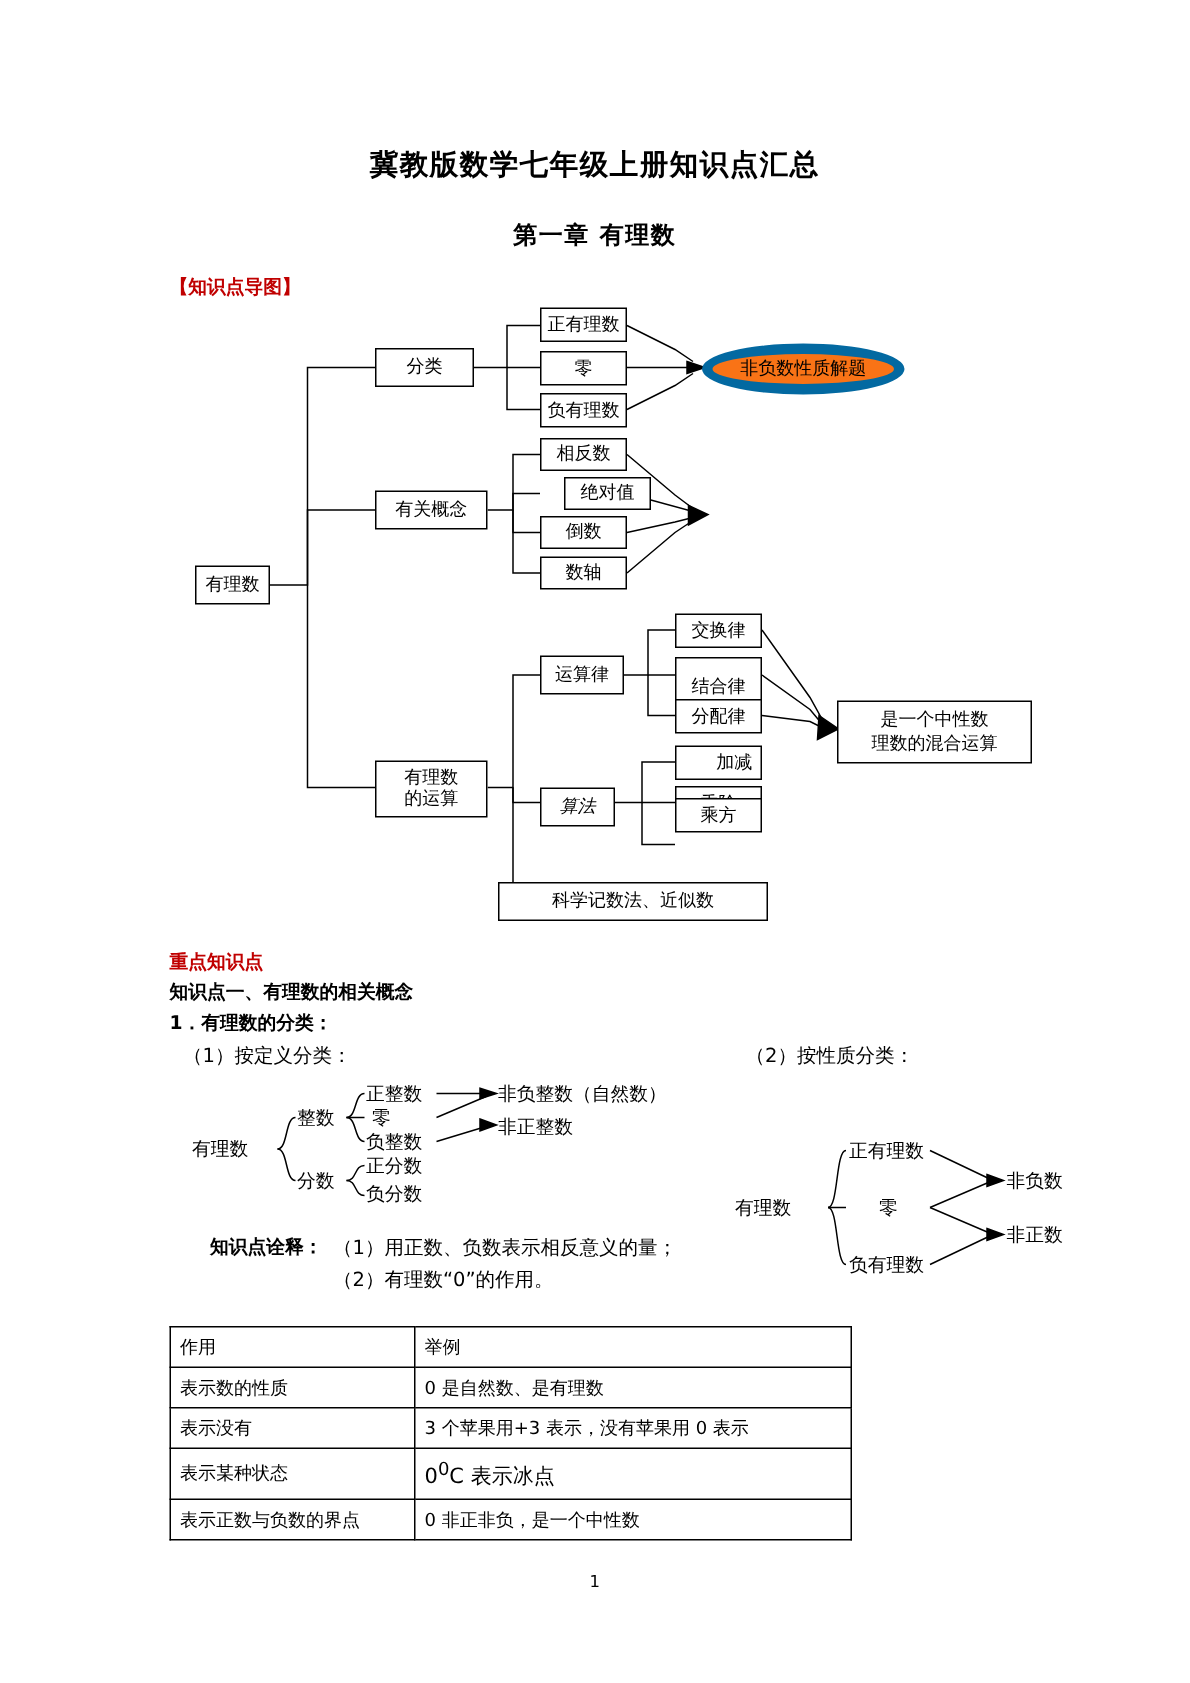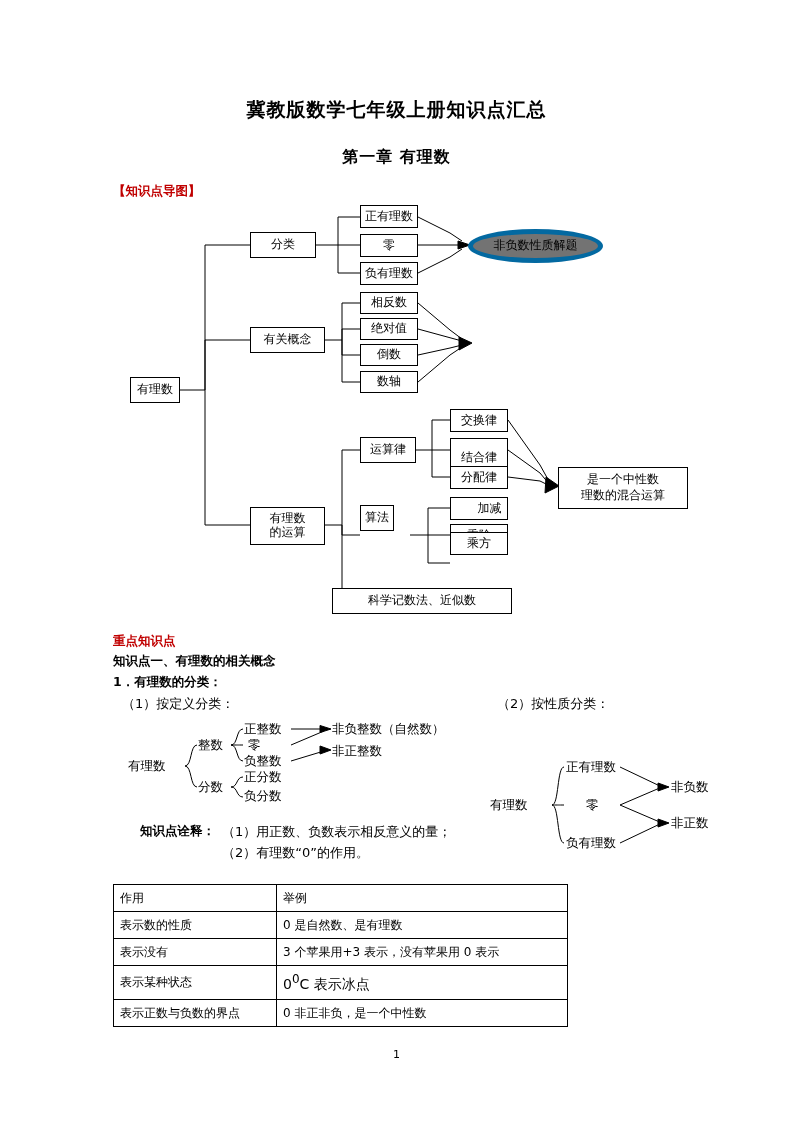--- a/index.html
+++ b/index.html
@@ -28,21 +28,21 @@
   
   #mindmap{position:absolute;left:110px;top:205px;width:580px;height:410px;}
   #mindmap svg{position:absolute;left:0;top:0;}
   .nodebox{
     position:absolute;border:1px solid #000;background:#fff;
     font-size:12px;line-height:1.15;text-align:center;
     display:flex;align-items:center;justify-content:center;
     box-sizing:border-box;padding:1px 3px;
   }
   .nodeell{
-    position:absolute;border:5px solid #0369a1;background:#737373;
+    position:absolute;border:7px solid #0369a1;background:#f97316;
     border-radius:50%;
     font-size:12px;line-height:1.15;text-align:center;
     display:flex;align-items:center;justify-content:center;
     box-sizing:border-box;padding:2px 4px;
   }
 
   
   #diag1{position:absolute;left:128px;top:715px;width:330px;height:110px;}
   #diag2{position:absolute;left:490px;top:755px;width:250px;height:110px;}
   #diag1 svg,#diag2 svg{position:absolute;left:0;top:0;}
@@ -125,33 +125,33 @@
     <div class="nodebox" style="left:20px;top:172px;width:50px;height:26px;">有理数</div>
 
     <div class="nodebox" style="left:140px;top:27px;width:66px;height:26px;">分类</div>
     <div class="nodebox" style="left:250px;top:0px;width:58px;height:23px;">正有理数</div>
     <div class="nodebox" style="left:250px;top:29px;width:58px;height:23px;">零</div>
     <div class="nodebox" style="left:250px;top:57px;width:58px;height:23px;">负有理数</div>
     <div class="nodeell" style="left:358px;top:24px;width:135px;height:34px;">非负数性质解题</div>
 
     <div class="nodebox" style="left:140px;top:122px;width:75px;height:26px;">有关概念</div>
     <div class="nodebox" style="left:250px;top:87px;width:58px;height:22px;">相反数</div>
-    <div class="nodebox" style="left:250px;top:113px;width:58px;height:22px;">绝对值</div>
+    <div class="nodebox" style="left:266px;top:113px;width:58px;height:22px;">绝对值</div>
     <div class="nodebox" style="left:250px;top:139px;width:58px;height:22px;">倒数</div>
     <div class="nodebox" style="left:250px;top:166px;width:58px;height:22px;">数轴</div>
 
     <div class="nodebox" style="left:140px;top:302px;width:75px;height:38px;white-space:pre-line;">有理数
 的运算</div>
 
     <div class="nodebox" style="left:250px;top:232px;width:56px;height:26px;">运算律</div>
     <div class="nodebox" style="left:340px;top:204px;width:58px;height:23px;">交换律</div>
     <div class="nodebox" style="left:340px;top:233px;width:58px;height:40px;">结合律</div>
     <div class="nodebox" style="left:340px;top:261px;width:58px;height:23px;">分配律</div>
 
-    <div class="nodebox" style="left:250px;top:300px;width:34px;height:26px;">算法</div>
+    <div class="nodebox" style="left:250px;top:320px;width:50px;height:26px;font-style:italic;">算法</div>
     <div class="nodebox" style="left:340px;top:292px;width:58px;height:23px;padding-left:24px;">加减</div>
     <div class="nodebox" style="left:340px;top:319px;width:58px;height:23px;">乘除</div>
     <div class="nodebox" style="left:340px;top:327px;width:58px;height:23px;">乘方</div>
 
     <div class="nodebox" style="left:448px;top:262px;width:130px;height:42px;white-space:pre-line;line-height:1.3;">是一个中性数
 理数的混合运算</div>
 
     <div class="nodebox" style="left:222px;top:383px;width:180px;height:26px;">科学记数法、近似数</div>
   </div>
 

